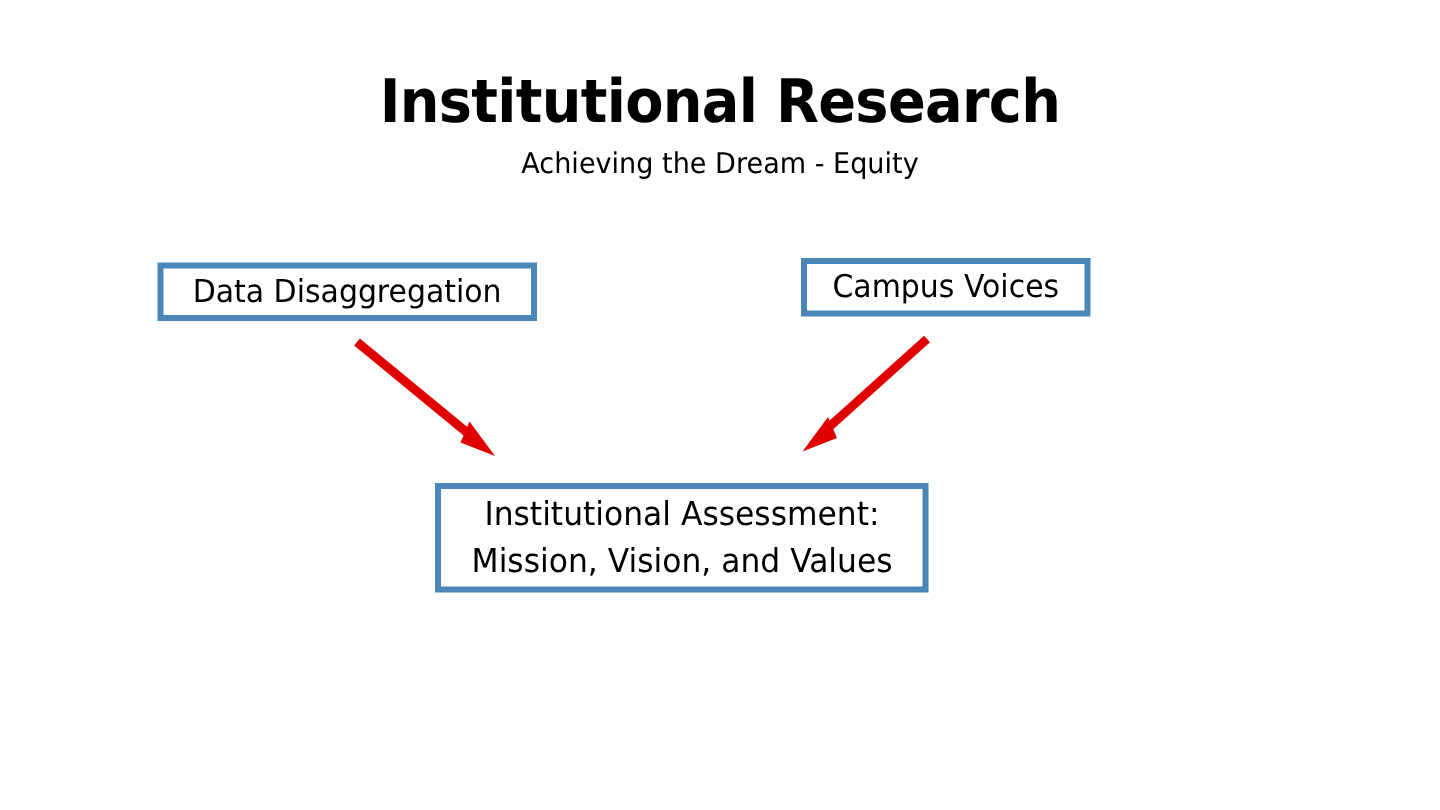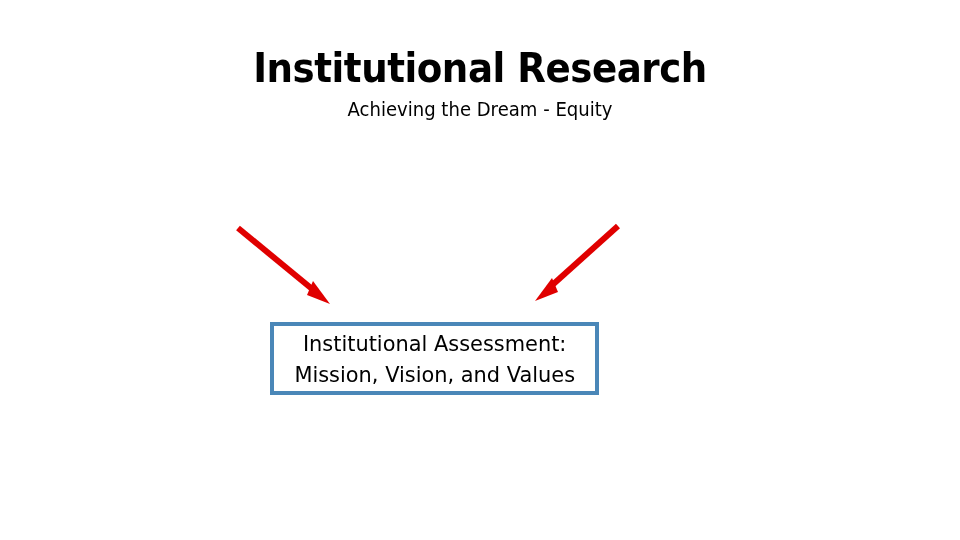--- a/index.html
+++ b/index.html
@@ -81,21 +81,21 @@
     width: 253px;
     height: 39px;
   }
   #box-campus-voices {
     left: 534px;
     top: 172px;
     width: 193px;
     height: 39px;
   }
   #box-institutional-assessment {
-    left: 270px;
+    left: 290px;
     top: 322px;
     width: 329px;
     height: 73px;
     flex-direction: column;
     line-height: 31px;
   }
   #box-institutional-assessment .box-text {
     font-size: 22px;
   }
 
@@ -124,20 +124,26 @@
       <line x1="238" y1="228" x2="317" y2="293" stroke="#e00000" stroke-width="6" stroke-linecap="butt"></line>
       <polygon points="330,304 307,295 313,281" fill="#e00000"></polygon>
     </g>
 
     <g>
       <line x1="618" y1="226" x2="549" y2="288" stroke="#e00000" stroke-width="6" stroke-linecap="butt"></line>
       <polygon points="535,301 558,292 552,278" fill="#e00000"></polygon>
     </g>
   </svg>
 
+  <div class="box" id="box-data-disaggregation">
+    <span class="box-text">Data Disaggregation</span>
+  </div>
 
+  <div class="box" id="box-campus-voices">
+    <span class="box-text">Campus Voices</span>
+  </div>
 
   <div class="box" id="box-institutional-assessment">
     <span class="box-text">Institutional Assessment:</span>
     <span class="box-text">Mission, Vision, and Values</span>
   </div>
 
 </div>
 
 </body></html>

